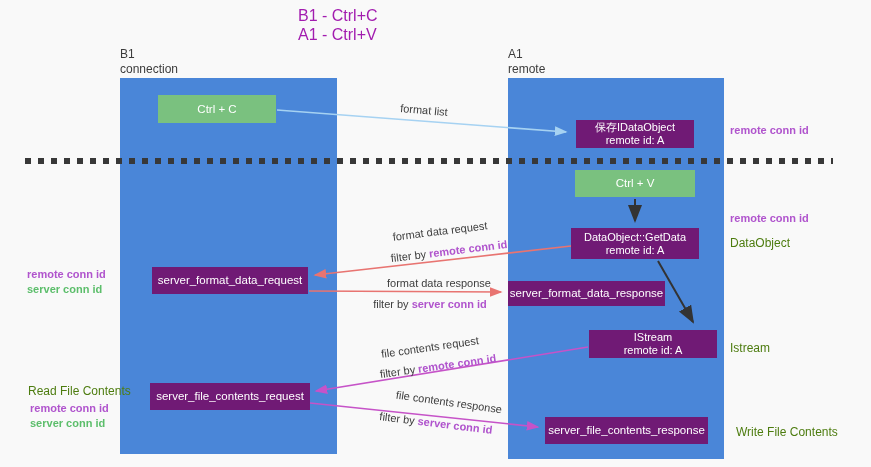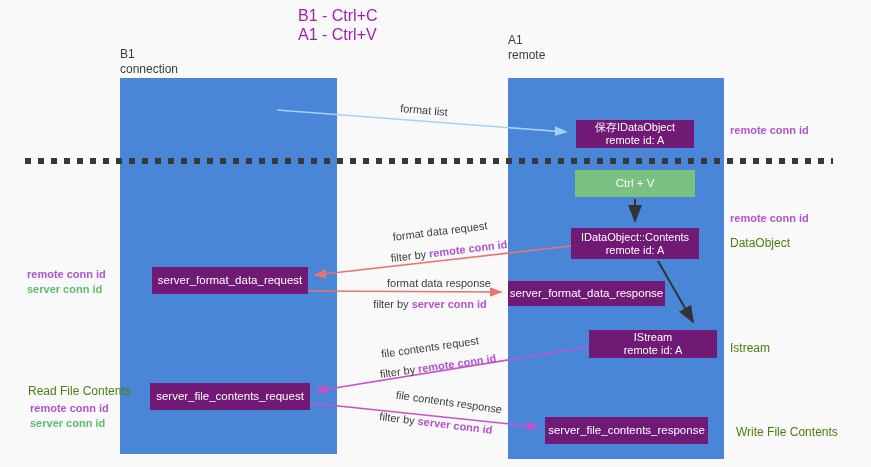--- a/index.html
+++ b/index.html
@@ -4,21 +4,21 @@
 <style>
   html,body{margin:0;padding:0;}
   body{font-family:"Liberation Sans", sans-serif; background:#f9f9f9;}
   #stage{position:relative; width:871px; height:467px; background:#f9f9f9; overflow:hidden;}
 
   .title{position:absolute; left:298px; top:6px; width:300px; text-align:left;
          font-size:16px; line-height:19px; color:#a21caf;}
 
   .col-header{position:absolute; text-align:left; font-size:12px; line-height:15px; color:#3c3c3c;}
   .col-header.b1{left:120px; top:47px; width:217px;}
-  .col-header.a1{left:508px; top:33px; width:216px;}
+  .col-header.a1{left:508px; top:47px; width:216px;}
 
   .lifeline{position:absolute; background:#4a86d8;}
   .lifeline.b1{left:120px; top:78px; width:217px; height:376px;}
   .lifeline.a1{left:508px; top:78px; width:216px; height:381px;}
 
   .box{position:absolute; display:flex; flex-direction:column; align-items:center;
        justify-content:center; color:#ffffff; text-align:center; font-size:11.5px;
        line-height:13px; white-space:nowrap;}
   .box.orange{background:#701a75;}
   .box.green{background:#7ac17f;}
@@ -55,32 +55,35 @@
   <div class="col-header a1">
     <div>A1</div>
     <div>remote</div>
   </div>
 
   <div class="lifeline b1"></div>
   <div class="lifeline a1"></div>
 
   <div class="dashline"></div>
 
+  <div class="box green" style="left:158px; top:95px; width:118px; height:28px;">
+    <div>Ctrl + C</div>
+  </div>
 
   <div class="box orange" style="left:576px; top:120px; width:118px; height:28px; font-size:11px;">
     <div>保存IDataObject</div>
     <div class="sub">remote id: A</div>
   </div>
 
   <div class="box green" style="left:575px; top:170px; width:120px; height:27px;">
     <div>Ctrl + V</div>
   </div>
 
   <div class="box orange" style="left:571px; top:228px; width:128px; height:31px; font-size:11px;">
-    <div>IDataObject::Contents</div>
+    <div>DataObject::GetData</div>
     <div class="sub">remote id: A</div>
   </div>
 
   <div class="box orange" style="left:152px; top:267px; width:156px; height:27px;">
     <div>server_format_data_request</div>
   </div>
 
   <div class="box orange" style="left:508px; top:281px; width:157px; height:25px;">
     <div>server_format_data_response</div>
   </div>

